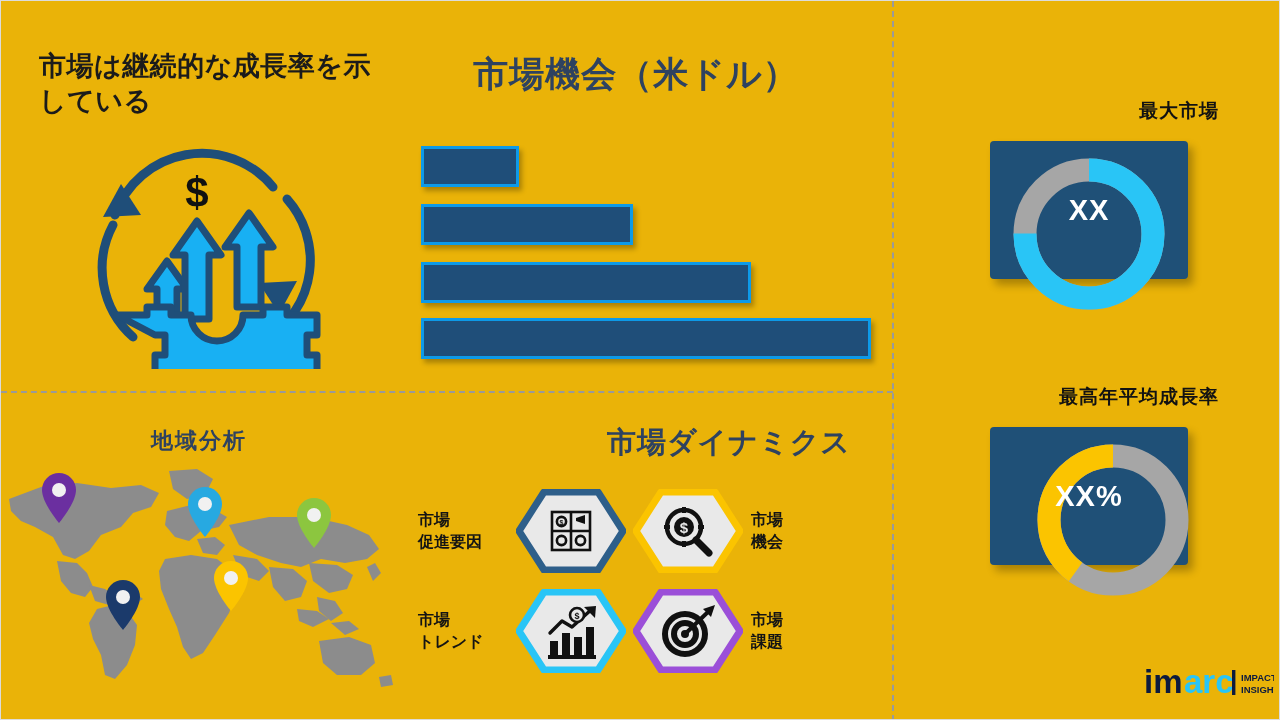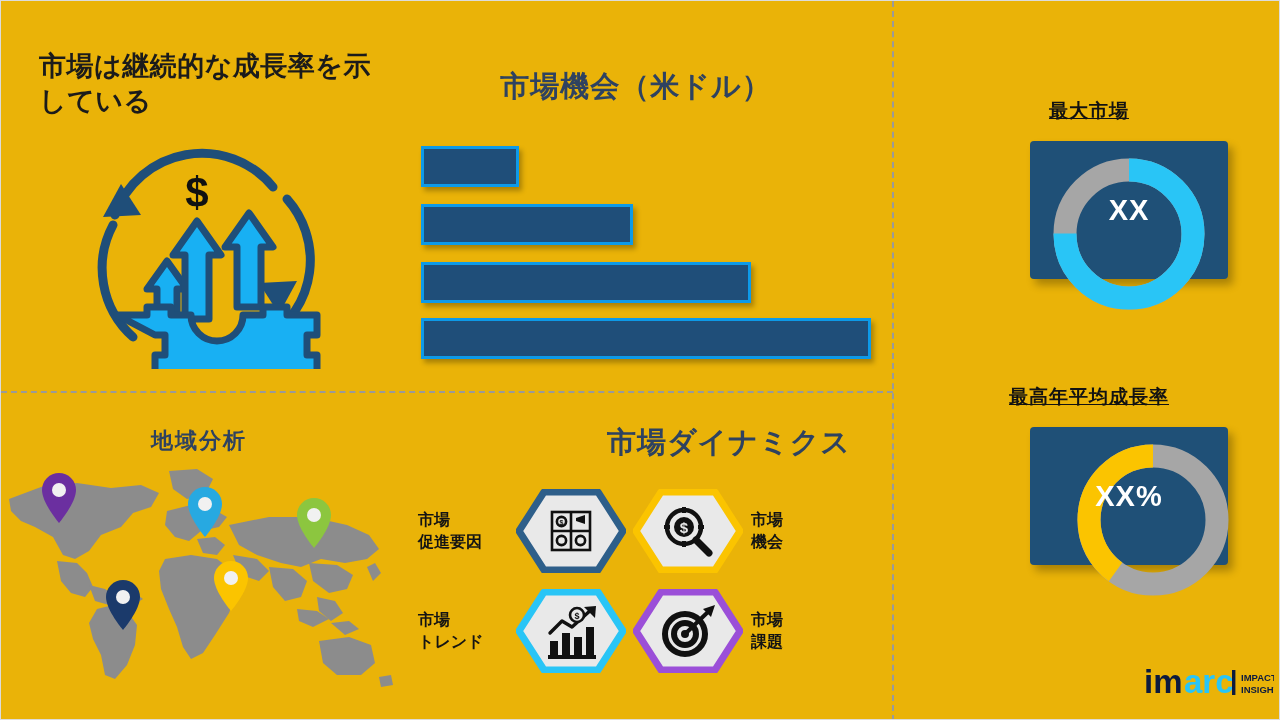--- a/index.html
+++ b/index.html
@@ -30,41 +30,40 @@
   }
 
   
   .h-left {
     position: absolute; left: 38px; top: 48px;
     width: 340px;
     font-size: 27px; font-weight: 700; line-height: 1.28;
     color: #1b1b1b; letter-spacing: 0.5px;
   }
   .h-bar {
-    position: absolute; left: 420px; top: 66px;
+    position: absolute; left: 420px; top: 50px;
     width: 430px; text-align: center;
-    font-size: 29px; font-weight: 700;
+    font-size: 35px; font-weight: 700;
     color: #2e4260; letter-spacing: 1px;
   }
   .h-region {
     position: absolute; left: 150px; top: 425px;
     font-size: 22px; font-weight: 700;
     color: #2e4260; letter-spacing: 2px;
   }
   .h-dyn {
     position: absolute; left: 420px; top: 422px;
     width: 430px; text-align: right;
     font-size: 29px; font-weight: 700;
     color: #2e4260; letter-spacing: 1px;
   }
   .h-donut {
-    position: absolute; width: 260px; text-align: center;
+    position: absolute; width: 260px; text-align: right;
     font-size: 19px; font-weight: 700; color: #121212;
     letter-spacing: 1px;
-    text-decoration: underline;
   }
   .h-donut.d1 { left: 958px; top: 97px; }
   .h-donut.d2 { left: 958px; top: 383px; }
 
   
   .growth-icon { position: absolute; left: 72px; top: 128px; width: 250px; height: 240px; }
 
   
   .bars { position: absolute; left: 420px; top: 145px; width: 460px; height: 205px; }
   .bar {
@@ -96,21 +95,20 @@
   .hex-cell.c0 .hex-label, .hex-cell.c2 .hex-label { text-align: left; order: 0; }
   .hex-cell.c1 .hex-label, .hex-cell.c3 .hex-label { text-align: left; order: 1; margin-left: 8px; }
   .hex-shape { width: 110px; height: 84px; position: relative; }
   .hex-cell.c0 .hex-shape, .hex-cell.c2 .hex-shape { margin-left: 6px; }
 
   
   .donut-card {
     position: absolute; width: 198px; height: 138px;
     background: #1f5077; border-radius: 4px;
     box-shadow: 5px 6px 9px rgba(0,0,0,0.28);
-    margin-left: 40px;
   }
   .donut-card.k1 { left: 989px; top: 140px; }
   .donut-card.k2 { left: 989px; top: 426px; padding-left: 24px; }
   .donut-center {
     position: absolute; left: 0; right: 0; top: 50%;
     transform: translateY(-50%);
     text-align: center; color: #ffffff;
     font-size: 29px; font-weight: 700; letter-spacing: 1px;
   }
 

